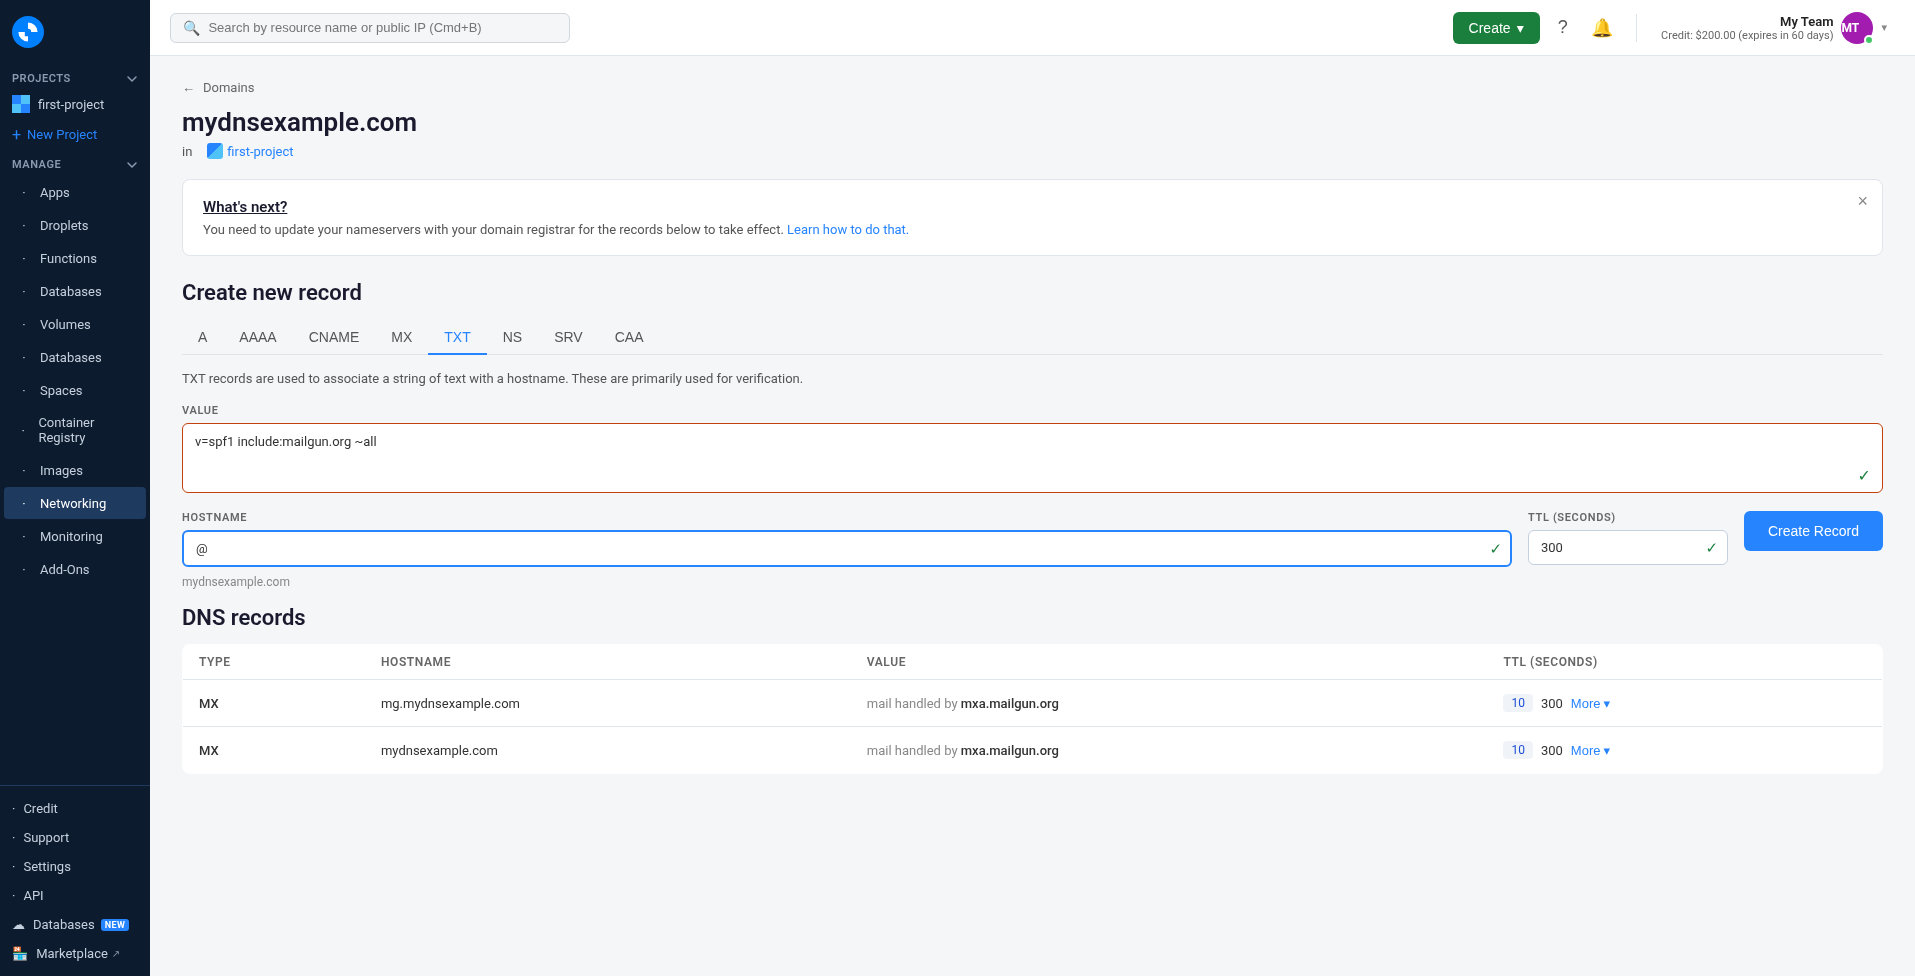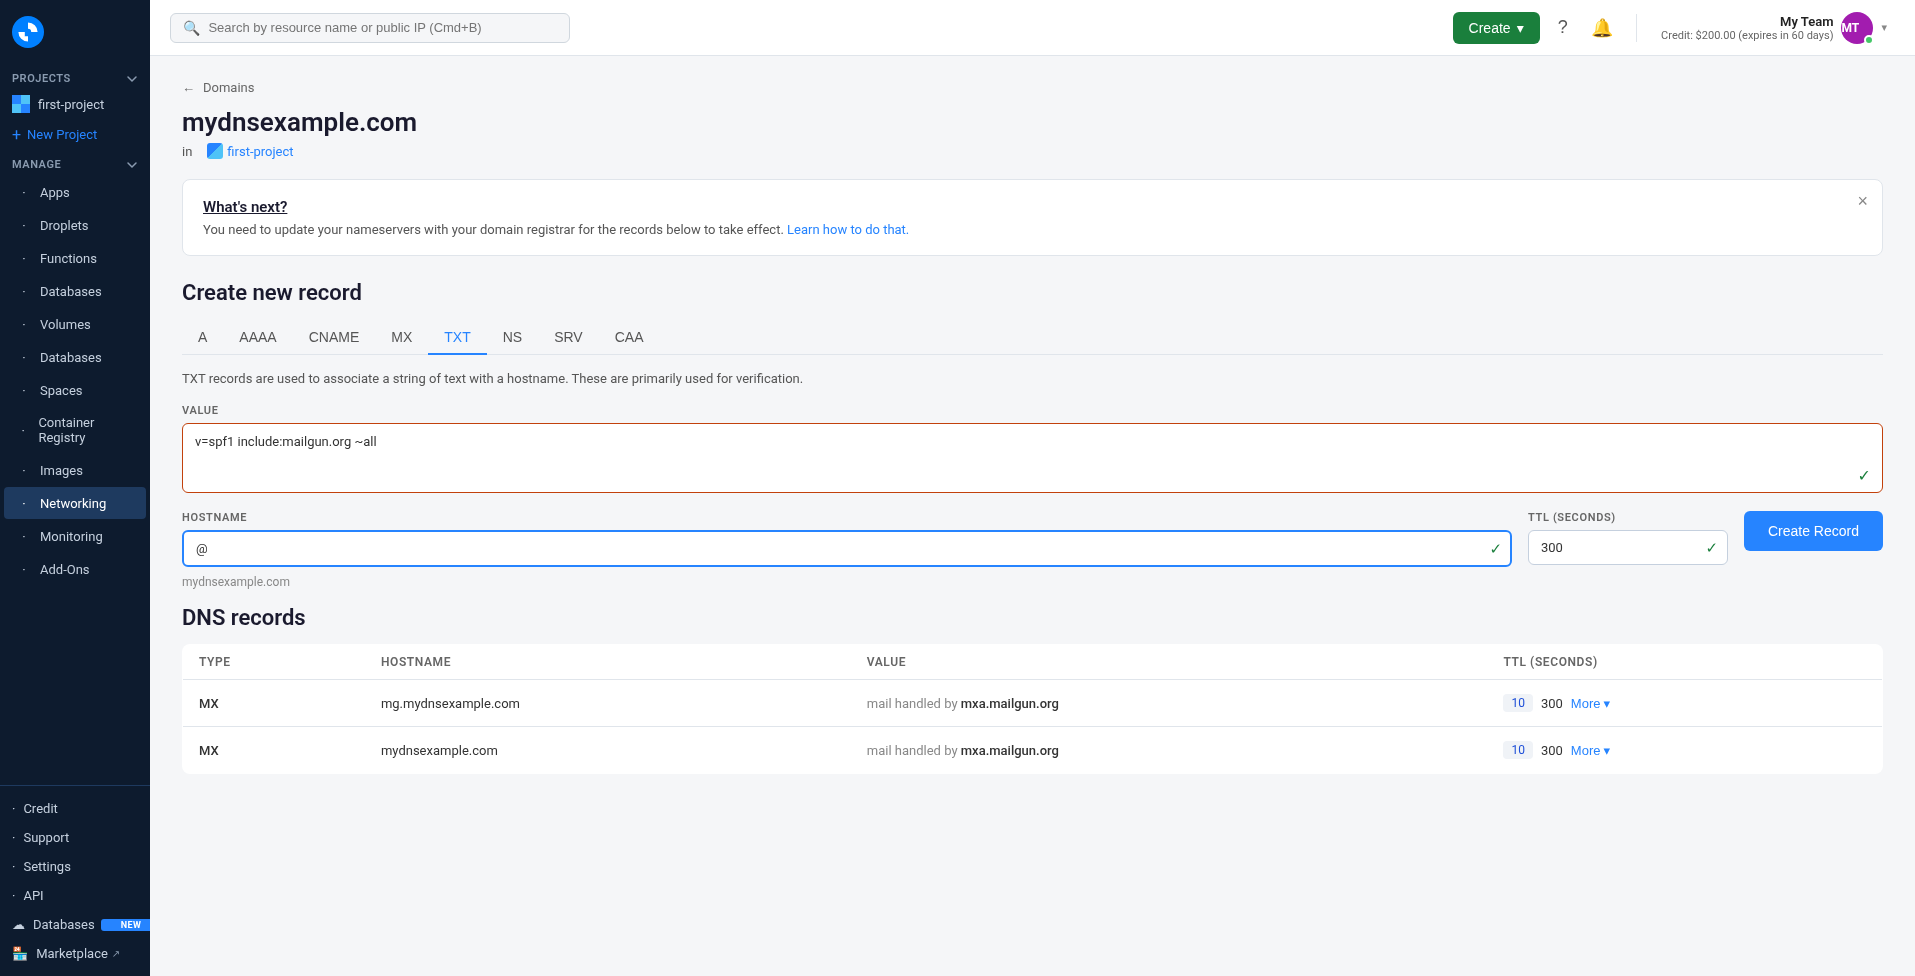--- a/index.html
+++ b/index.html
@@ -76,21 +76,21 @@
       font-size: 13px;
       color: #c5d0de;
       cursor: pointer;
     }
     .sidebar-bottom-item .item-icon { margin-right: 8px; }
     .cloudways-badge {
       background: #2684ff;
       color: #fff;
       font-size: 9px;
       font-weight: 700;
-      padding: 1px 20px;
+      padding: 1px 4px;
       border-radius: 3px;
       margin-left: 6px;
       letter-spacing: 0.05em;
     }
     .marketplace-arrow { margin-left: 4px; font-size: 10px; color: #8a9bb0; }
 
     
     .main {
       flex: 1;
       display: flex;

